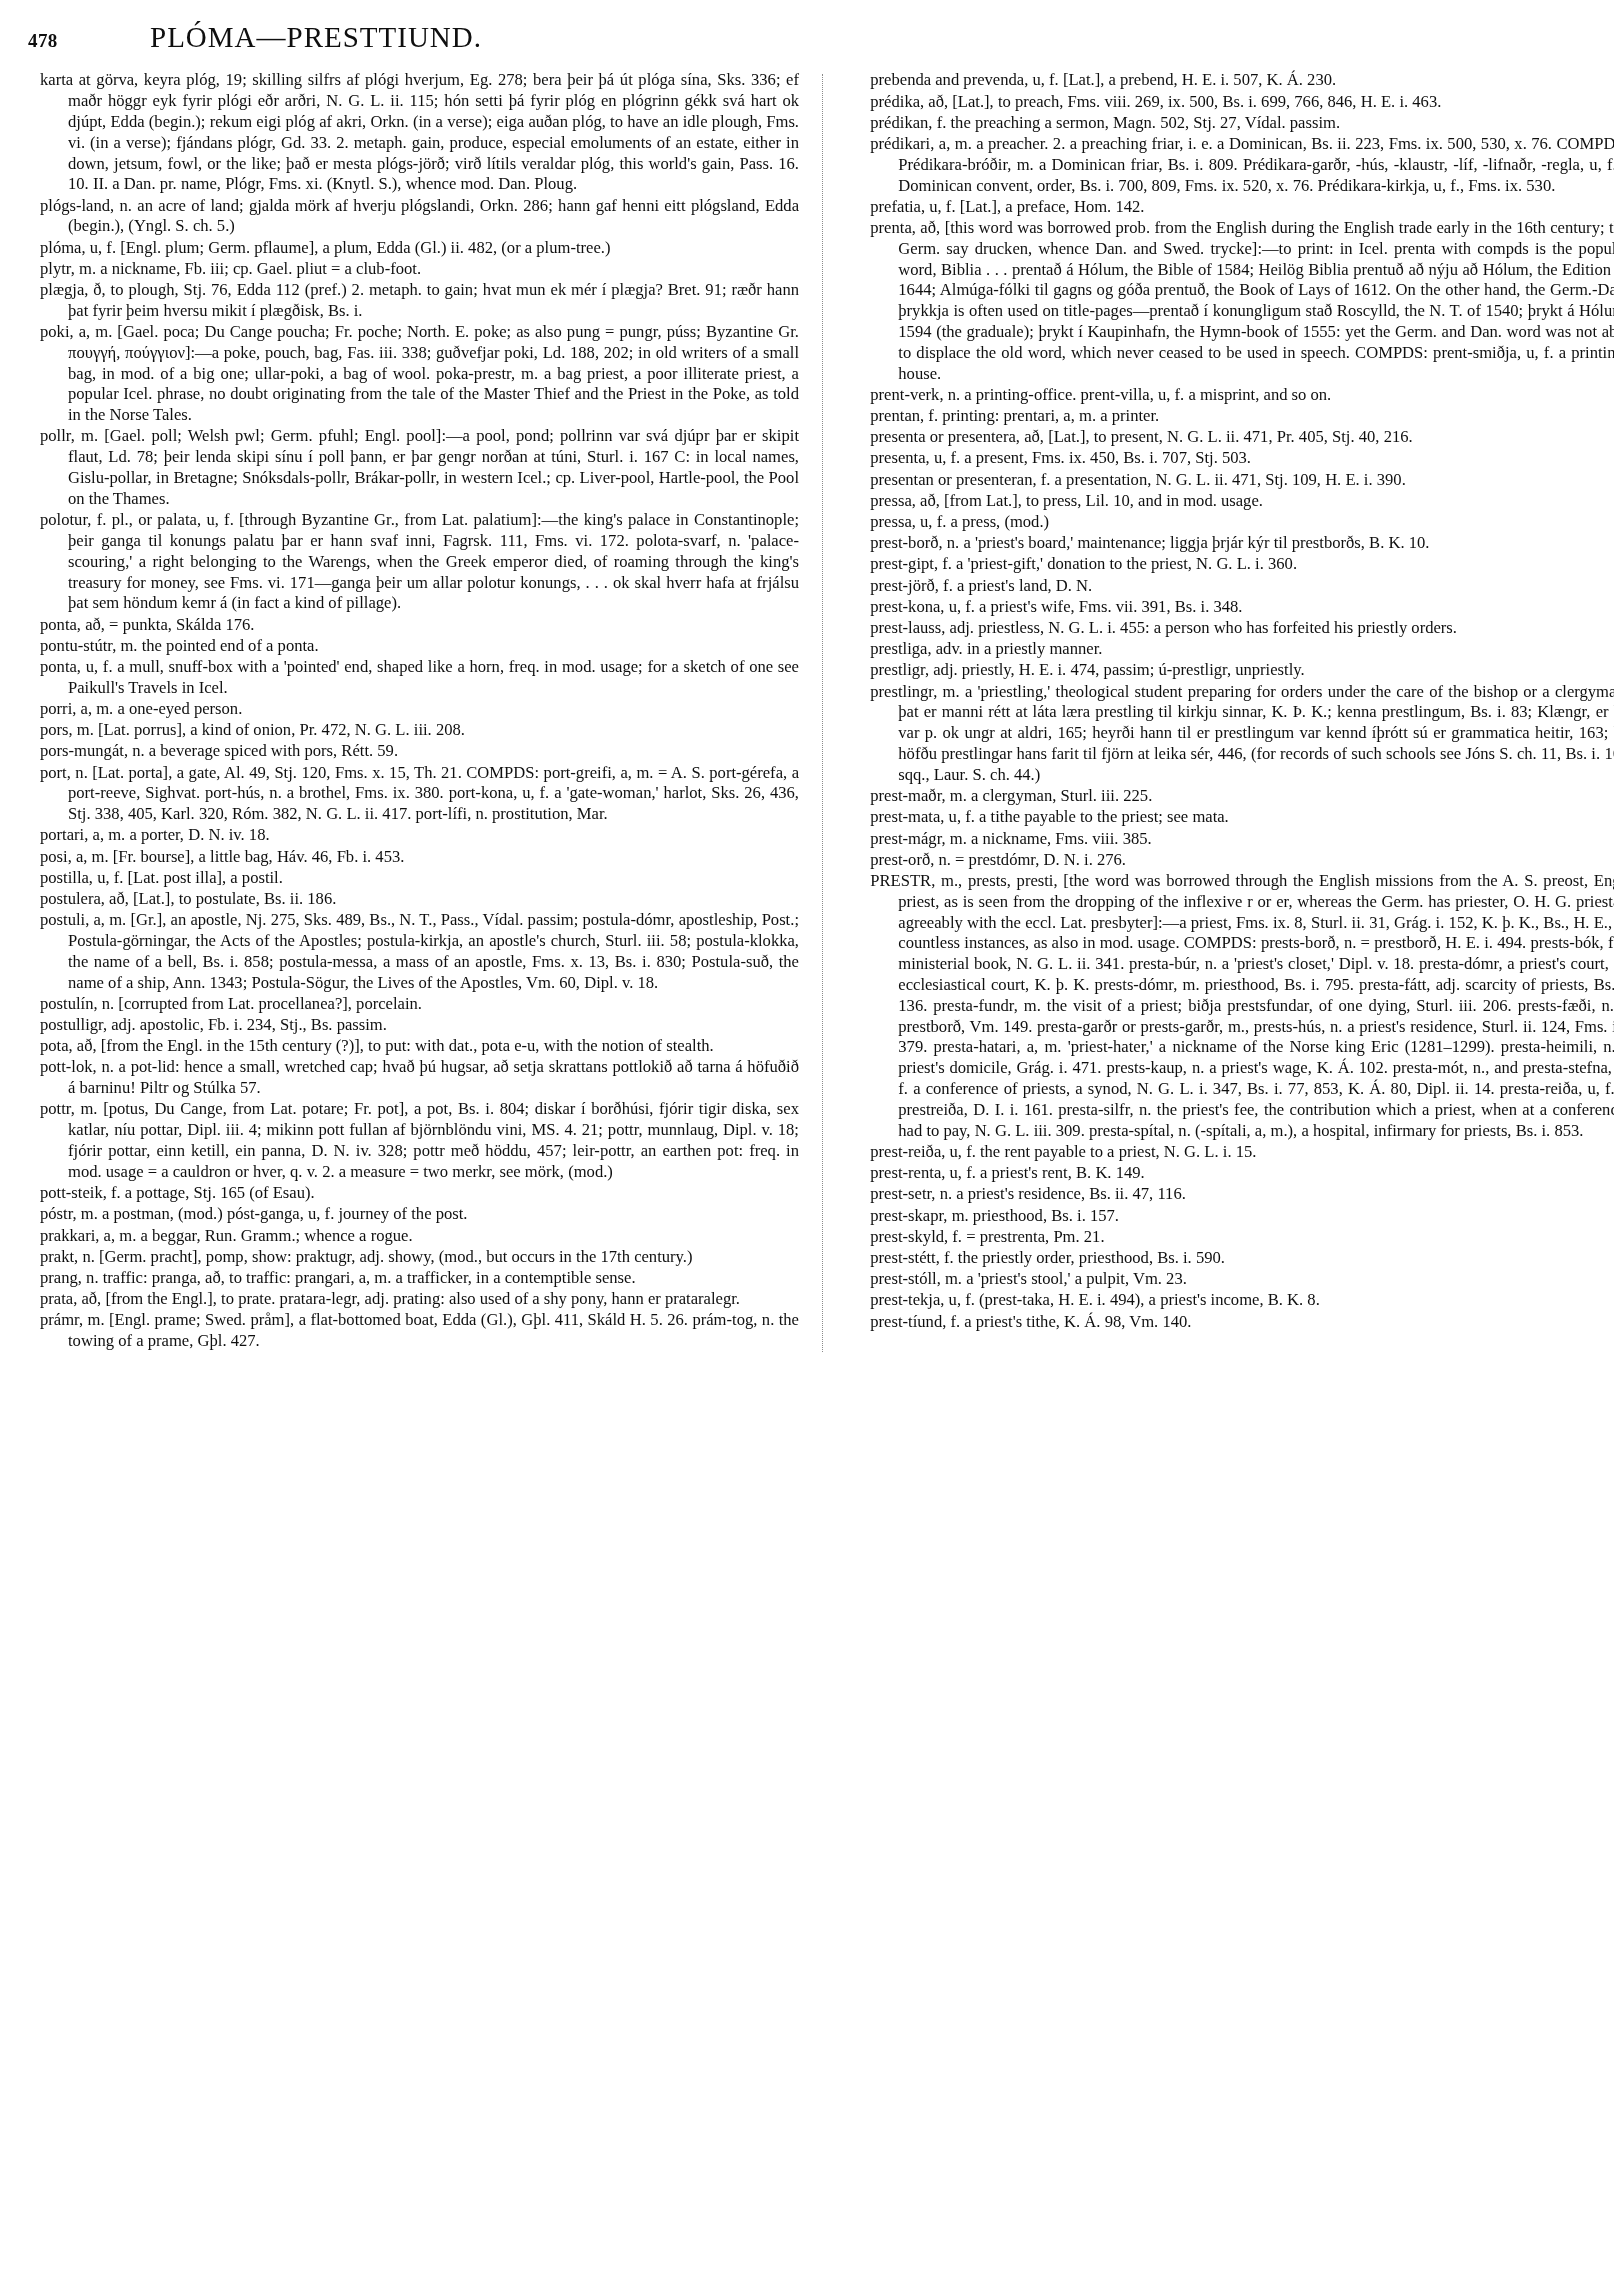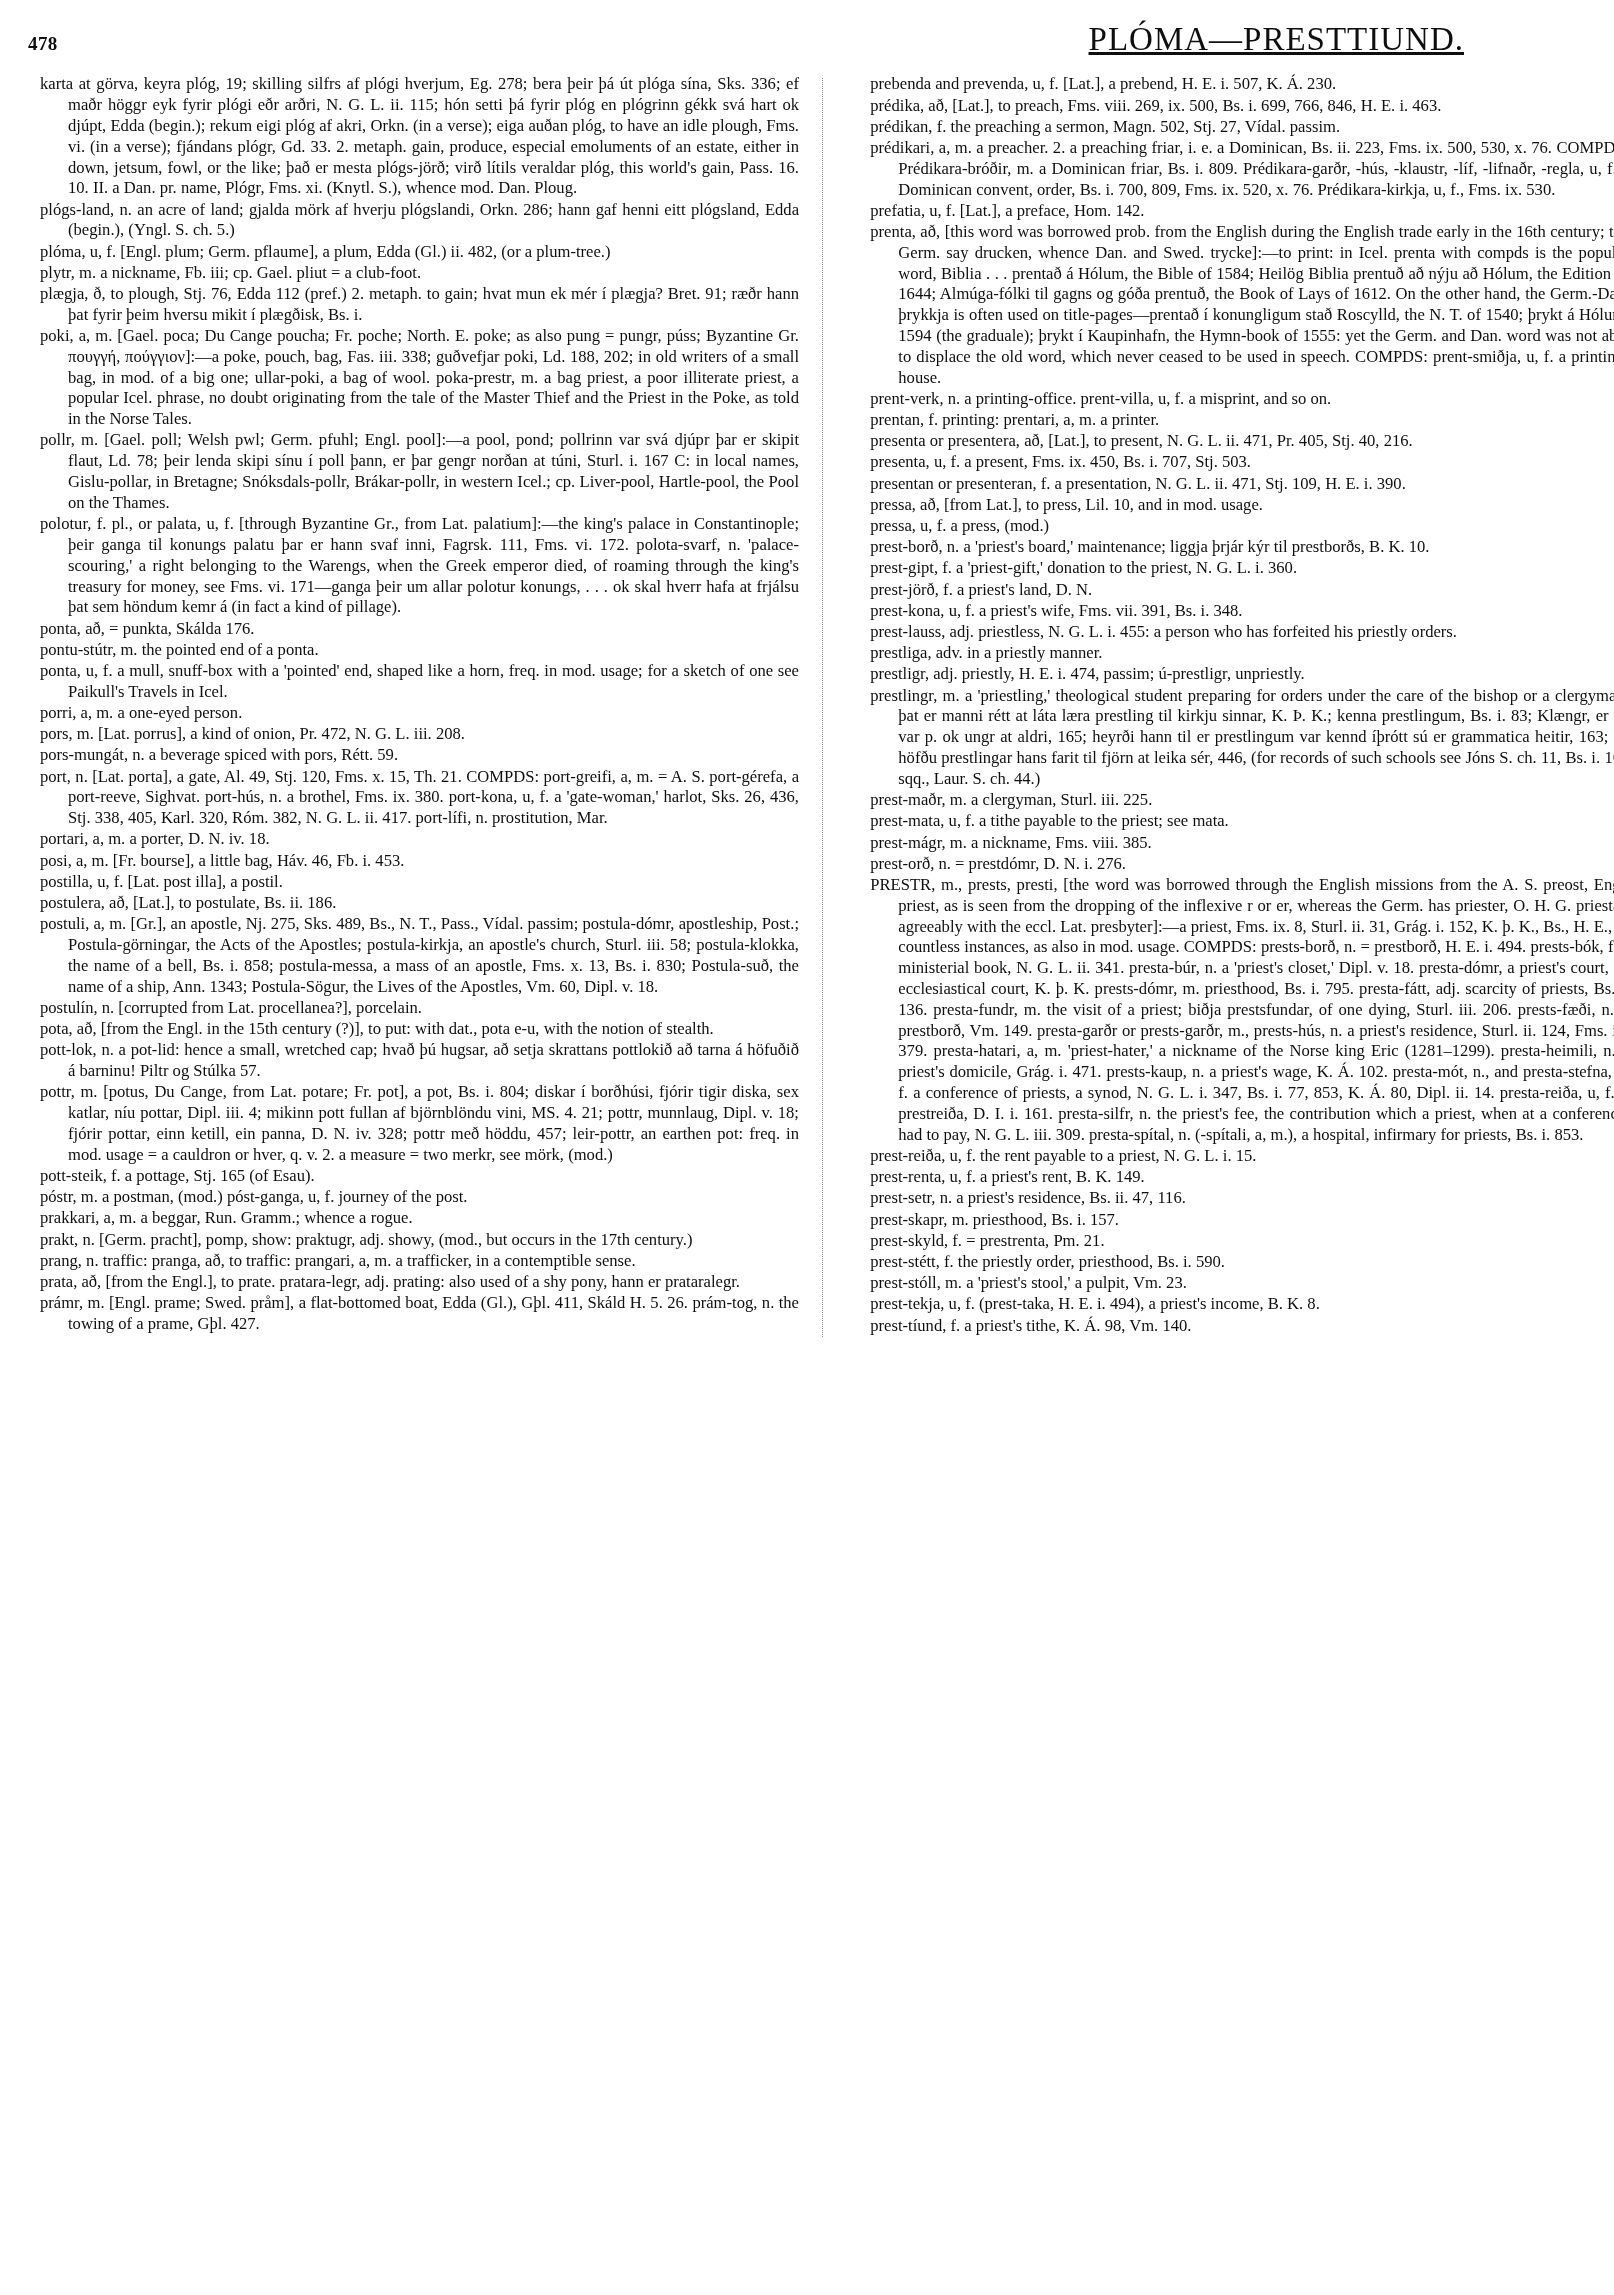--- a/index.html
+++ b/index.html
@@ -27,25 +27,24 @@
   }
   .folio {
     font-size: 19px;
     font-weight: bold;
     letter-spacing: 0.4px;
     width: 122px;
     flex: none;
   }
   .running-head {
     flex: 1;
-    text-align: right;
-    font-size: 33px;
+    text-align: left;
+    font-size: 29px;
     letter-spacing: 1px;
     padding-right: 122px;
-    text-decoration: underline;
   }
   .columns {
     display: flex;
     align-items: flex-start;
     position: relative;
   }
   .col {
     width: 759px;
     flex: none;
     margin-left: 12px;
@@ -97,20 +96,21 @@
       <p class="entry">porri, a, m. a one-eyed person.</p>
       <p class="entry">pors, m. [Lat. porrus], a kind of onion, Pr. 472, N. G. L. iii. 208.</p>
       <p class="entry">pors-mungát, n. a beverage spiced with pors, Rétt. 59.</p>
       <p class="entry">port, n. [Lat. porta], a gate, Al. 49, Stj. 120, Fms. x. 15, Th. 21.   COMPDS: port-greifi, a, m. = A. S. port-gérefa, a port-reeve, Sighvat.   port-hús, n. a brothel, Fms. ix. 380.   port-kona, u, f. a 'gate-woman,' harlot, Sks. 26, 436, Stj. 338, 405, Karl. 320, Róm. 382, N. G. L. ii. 417.   port-lífi, n. prostitution, Mar.</p>
       <p class="entry">portari, a, m. a porter, D. N. iv. 18.</p>
       <p class="entry">posi, a, m. [Fr. bourse], a little bag, Háv. 46, Fb. i. 453.</p>
       <p class="entry">postilla, u, f. [Lat. post illa], a postil.</p>
       <p class="entry">postulera, að, [Lat.], to postulate, Bs. ii. 186.</p>
       <p class="entry">postuli, a, m. [Gr.], an apostle, Nj. 275, Sks. 489, Bs., N. T., Pass., Vídal. passim; postula-dómr, apostleship, Post.; Postula-görningar, the Acts of the Apostles; postula-kirkja, an apostle's church, Sturl. iii. 58; postula-klokka, the name of a bell, Bs. i. 858; postula-messa, a mass of an apostle, Fms. x. 13, Bs. i. 830; Postula-suð, the name of a ship, Ann. 1343; Postula-Sögur, the Lives of the Apostles, Vm. 60, Dipl. v. 18.</p>
       <p class="entry">postulín, n. [corrupted from Lat. procellanea?], porcelain.</p>
+      <p class="entry">postulligr, adj. apostolic, Fb. i. 234, Stj., Bs. passim.</p>
       <p class="entry">pota, að, [from the Engl. in the 15th century (?)], to put: with dat., pota e-u, with the notion of stealth.</p>
       <p class="entry">pott-lok, n. a pot-lid: hence a small, wretched cap; hvað þú hugsar, að setja skrattans pottlokið að tarna á höfuðið á barninu! Piltr og Stúlka 57.</p>
       <p class="entry">pottr, m. [potus, Du Cange, from Lat. potare; Fr. pot], a pot, Bs. i. 804; diskar í borðhúsi, fjórir tigir diska, sex katlar, níu pottar, Dipl. iii. 4; mikinn pott fullan af björnblöndu vini, MS. 4. 21; pottr, munnlaug, Dipl. v. 18; fjórir pottar, einn ketill, ein panna, D. N. iv. 328; pottr með höddu, 457; leir-pottr, an earthen pot: freq. in mod. usage = a cauldron or hver, q. v.   2. a measure = two merkr, see mörk, (mod.)</p>
       <p class="entry">pott-steik, f. a pottage, Stj. 165 (of Esau).</p>
       <p class="entry">póstr, m. a postman, (mod.)   póst-ganga, u, f. journey of the post.</p>
       <p class="entry">prakkari, a, m. a beggar, Run. Gramm.; whence a rogue.</p>
       <p class="entry">prakt, n. [Germ. pracht], pomp, show: praktugr, adj. showy, (mod., but occurs in the 17th century.)</p>
       <p class="entry">prang, n. traffic: pranga, að, to traffic: prangari, a, m. a trafficker, in a contemptible sense.</p>
       <p class="entry">prata, að, [from the Engl.], to prate.   pratara-legr, adj. prating: also used of a shy pony, hann er prataralegr.</p>
       <p class="entry">prámr, m. [Engl. prame; Swed. pråm], a flat-bottomed boat, Edda (Gl.), Gþl. 411, Skáld H. 5. 26.   prám-tog, n. the towing of a prame, Gþl. 427.</p>

